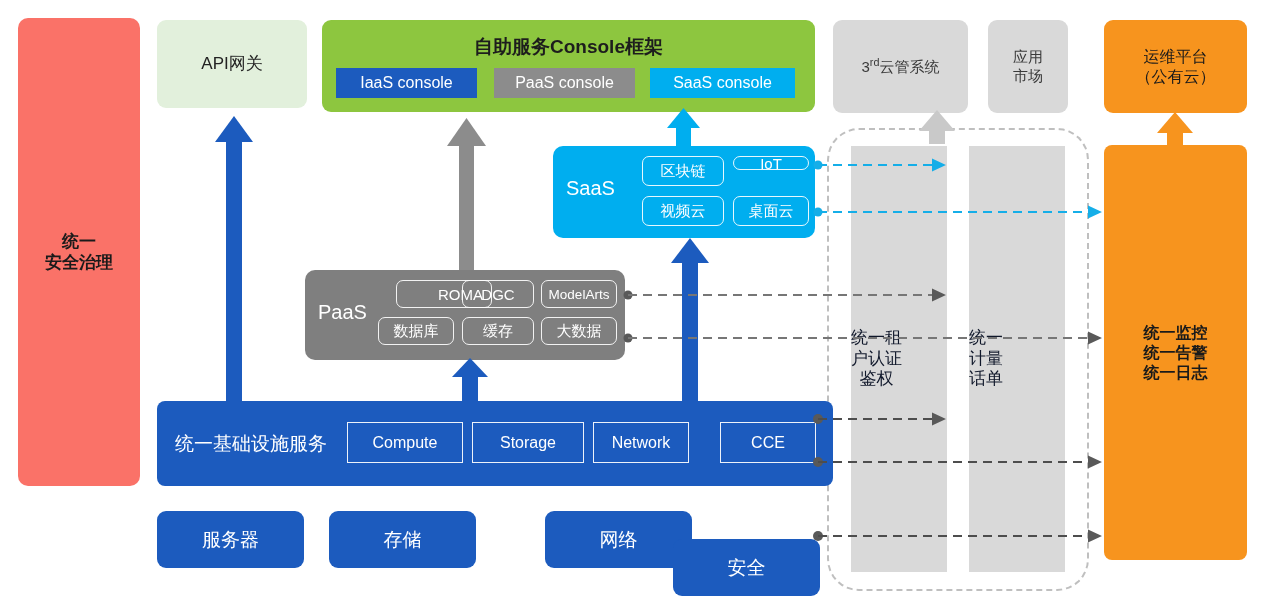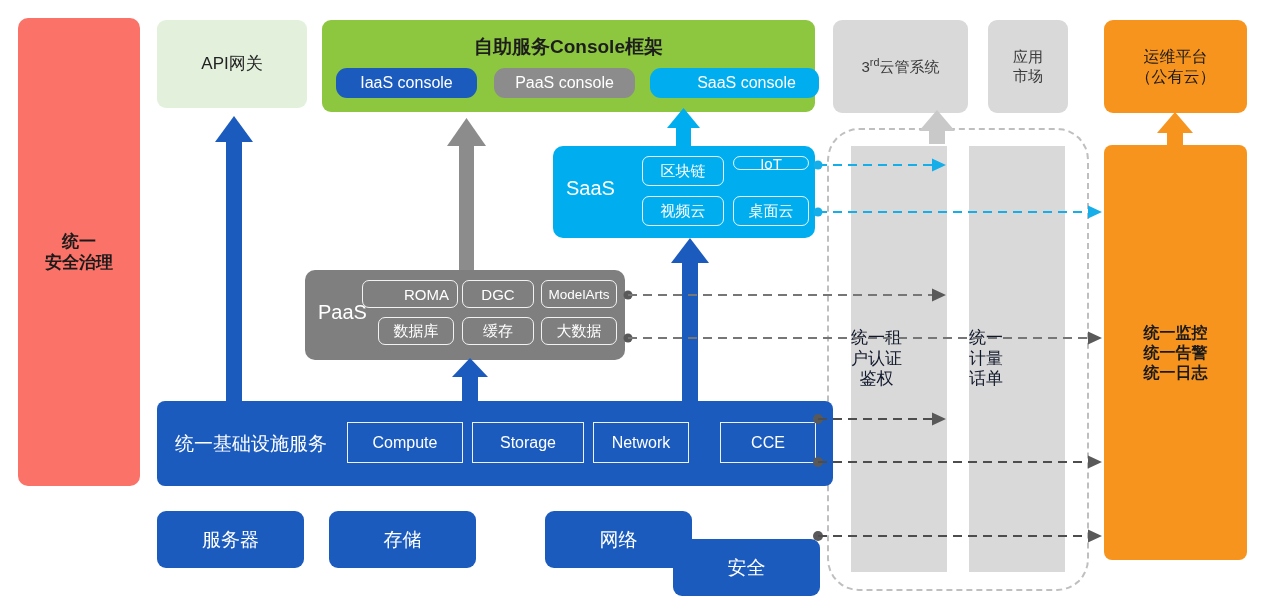--- a/index.html
+++ b/index.html
@@ -5,21 +5,21 @@
   html,body{margin:0;padding:0;background:#ffffff;}
   body{font-family:"Liberation Sans","DejaVu Sans",sans-serif;}
   #stage{position:relative;width:1265px;height:605px;background:#fff;overflow:hidden;}
   .box{position:absolute;box-sizing:border-box;display:flex;align-items:center;justify-content:center;text-align:center;line-height:1.25;}
 
   
   .red-pillar{background:#FA7268;border-radius:10px;color:#1a1a1a;font-size:17px;font-weight:700;}
   .apigw{background:#E2F0DC;border-radius:9px;color:#222;font-size:17px;}
   .console-frame{background:#8DC63F;border-radius:9px;}
   .console-title{position:absolute;left:0;right:0;top:14px;text-align:center;color:#1d1d1d;font-size:19px;font-weight:700;}
-  .console-chip{position:absolute;border-radius:11px;color:#fff;font-size:16px;display:flex;align-items:center;justify-content:center;}
+  .console-chip{position:absolute;border-radius:0;color:#fff;font-size:16px;display:flex;align-items:center;justify-content:center;}
   .chip-iaas{background:#1C5BBE;}
   .chip-paas{background:#8C8C8C;}
   .chip-saas{background:#00AEEF;}
 
   .gray-card{background:#D9D9D9;border-radius:9px;color:#3a3a3a;font-size:15px;}
   .orange-card{background:#F7941E;border-radius:9px;color:#1a1a1a;font-size:16px;}
   .orange-pillar{background:#F7941E;border-radius:8px;color:#1a1a1a;font-size:16px;font-weight:700;}
 
   
   .saas-block{background:#00AEEF;border-radius:10px;}
@@ -59,21 +59,21 @@
   </div>
 
   <div class="console-frame" style="position:absolute;left:322px;top:20px;width:493px;height:92px;">
     <div class="console-title">自助服务Console框架</div>
     <div class="console-chip chip-iaas" style="left:14px;top:48px;width:141px;height:30px;">
       <span>IaaS console</span>
     </div>
     <div class="console-chip chip-paas" style="left:172px;top:48px;width:141px;height:30px;">
       <span>PaaS console</span>
     </div>
-    <div class="console-chip chip-saas" style="left:328px;top:48px;width:145px;height:30px;padding-left:24px;">
+    <div class="console-chip chip-saas" style="left:328px;top:48px;width:145px;height:30px;">
       <span>SaaS console</span>
     </div>
   </div>
 
   <div class="box gray-card" style="left:833px;top:20px;width:135px;height:93px;">
     <span><span>3</span><span class="sup">rd</span><span>云管系统</span></span>
   </div>
 
   <div class="box gray-card" style="left:988px;top:20px;width:80px;height:93px;">
     <div>
@@ -124,21 +124,21 @@
     <div class="sub-chip" style="left:89px;top:50px;width:82px;height:30px;">
       <span>视频云</span>
     </div>
     <div class="sub-chip" style="left:180px;top:50px;width:76px;height:30px;">
       <span>桌面云</span>
     </div>
   </div>
 
   <div class="paas-block" style="position:absolute;left:305px;top:270px;width:320px;height:90px;">
     <div class="layer-label" style="left:13px;top:31px;">PaaS</div>
-    <div class="sub-chip" style="left:57px;top:10px;width:96px;height:28px;padding-left:33px;">
+    <div class="sub-chip" style="left:91px;top:10px;width:96px;height:28px;padding-left:33px;">
       <span>ROMA</span>
     </div>
     <div class="sub-chip" style="left:157px;top:10px;width:72px;height:28px;">
       <span>DGC</span>
     </div>
     <div class="sub-chip" style="left:236px;top:10px;width:76px;height:28px;font-size:13.5px;">
       <span>ModelArts</span>
     </div>
     <div class="sub-chip" style="left:73px;top:47px;width:76px;height:28px;">
       <span>数据库</span>

